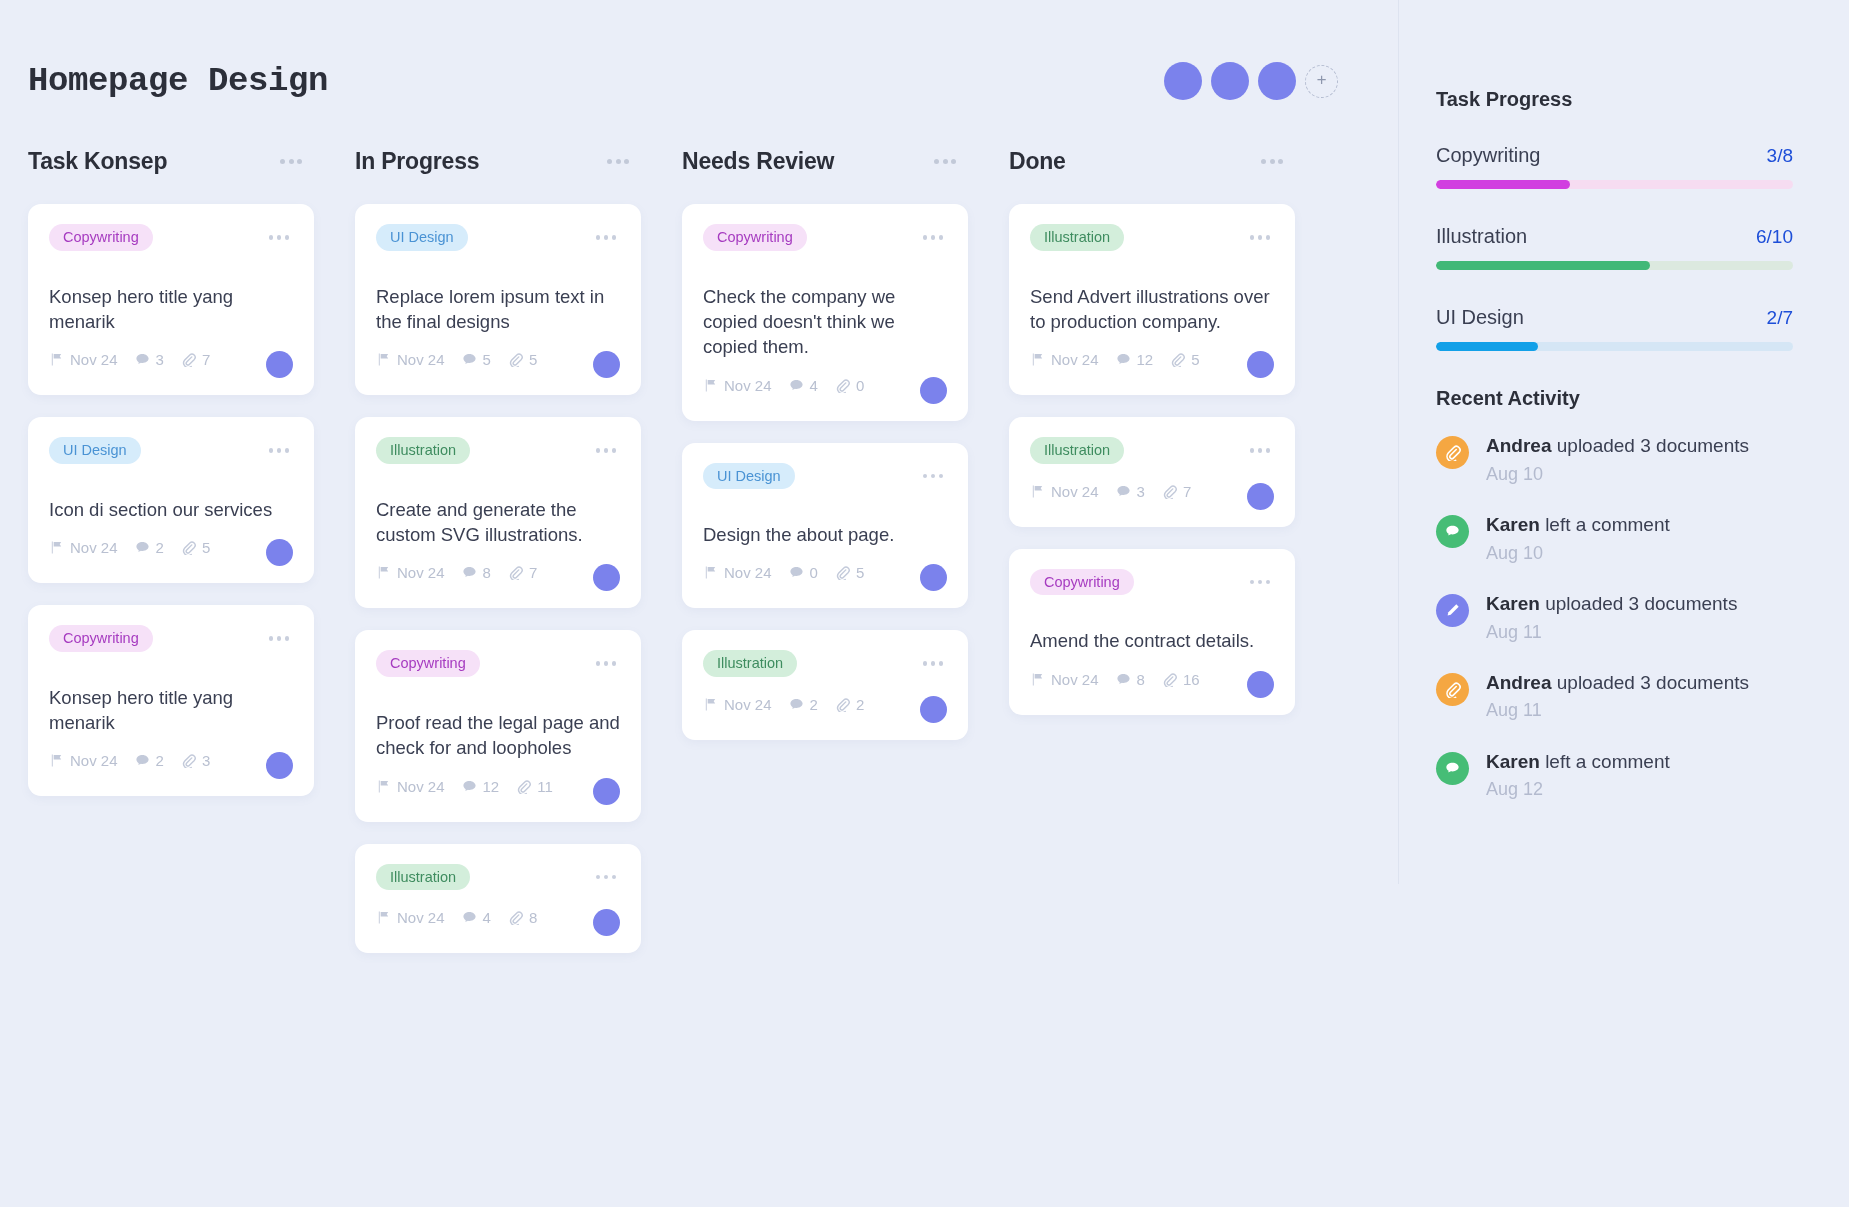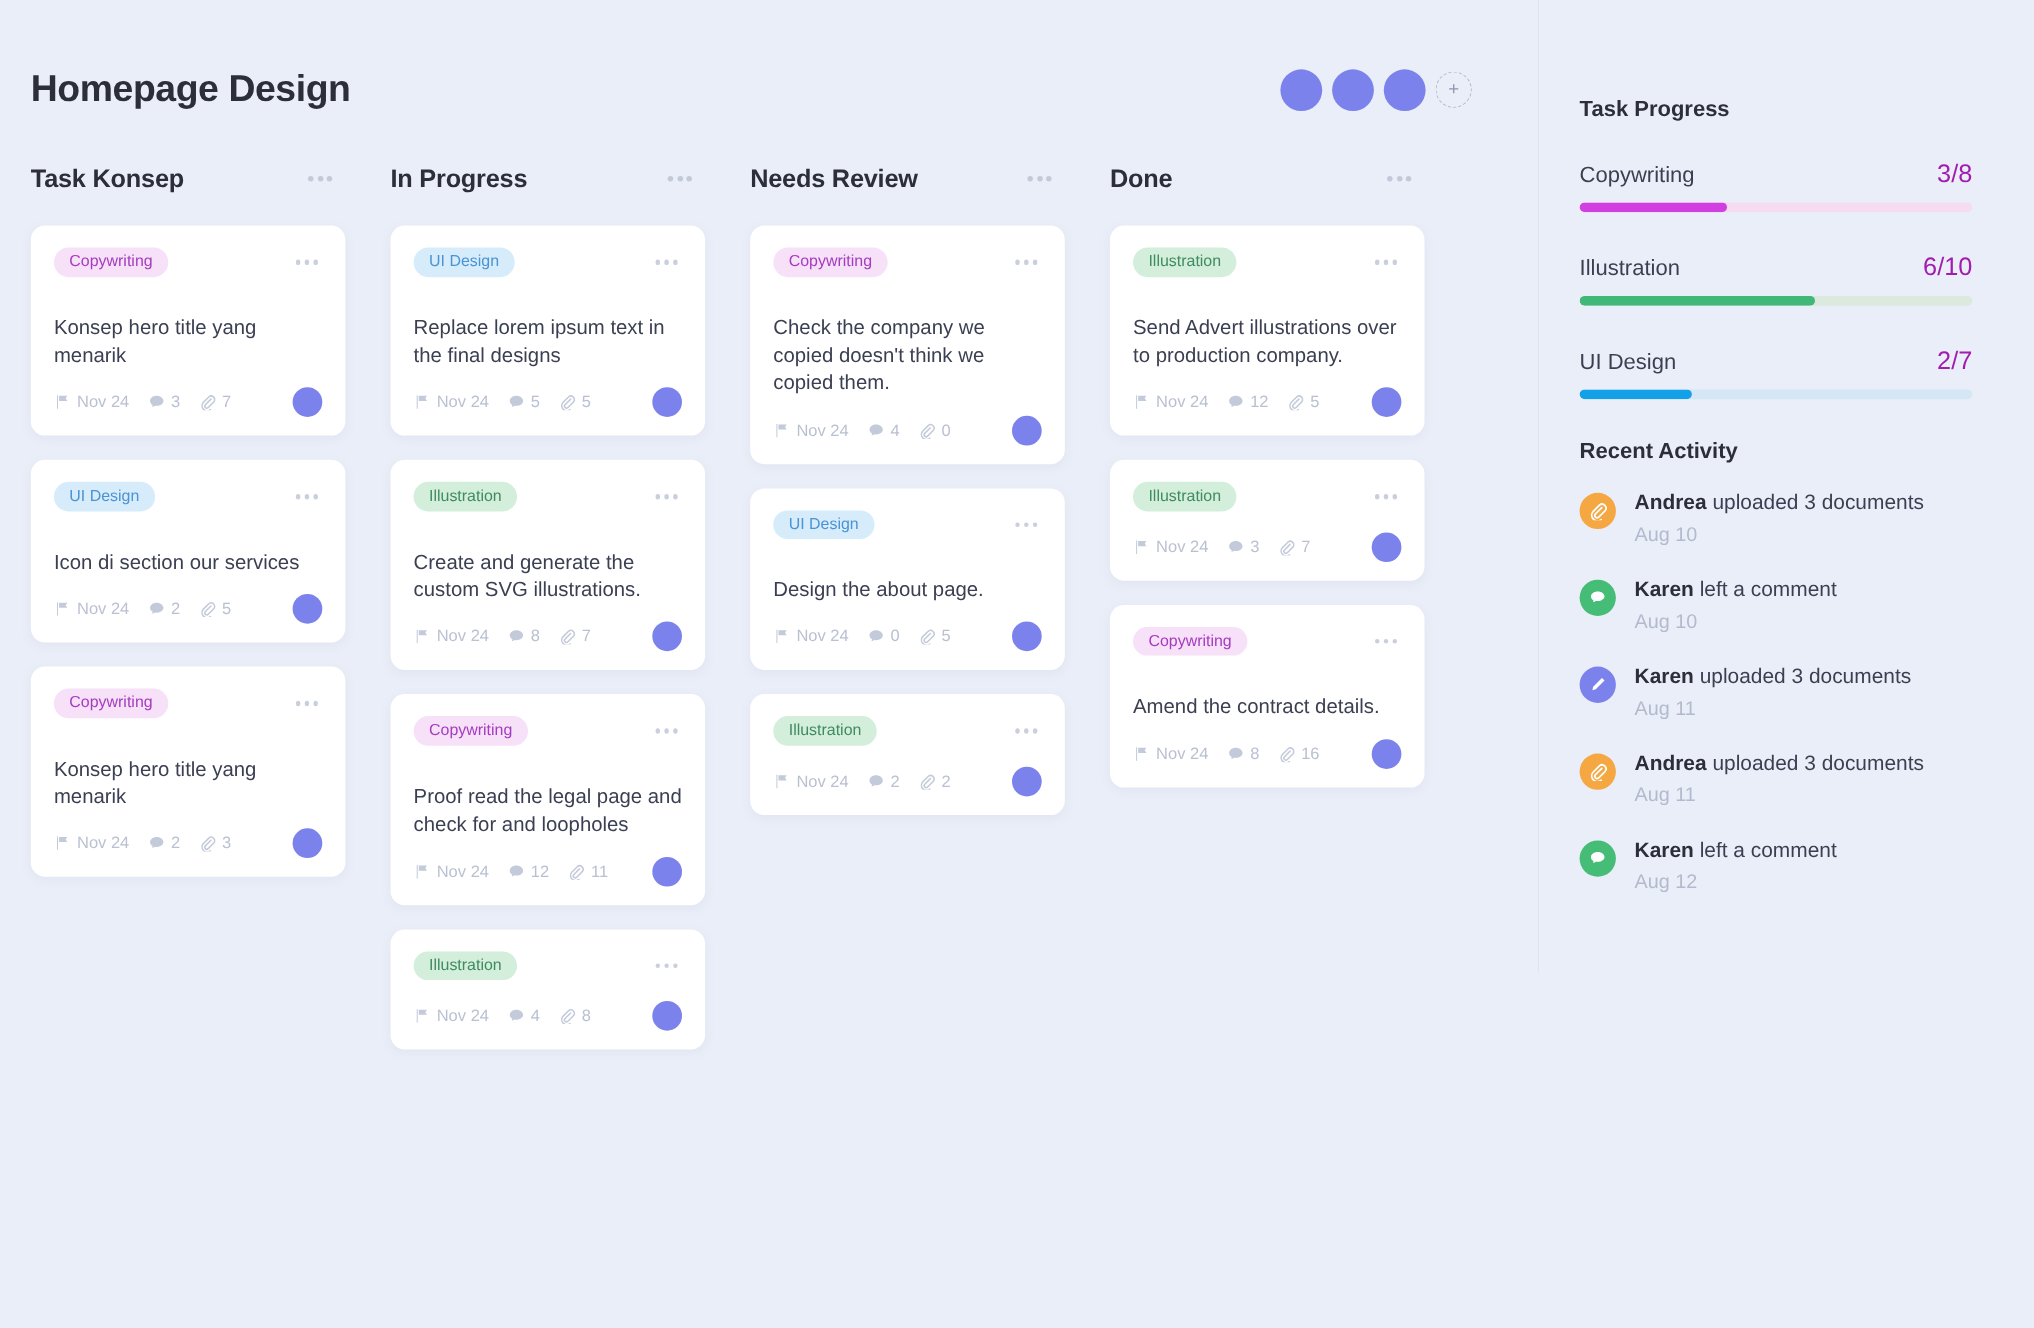--- a/index.html
+++ b/index.html
@@ -26,20 +26,21 @@
     padding: 62px 0 0 28px;
     position: relative;
   }
 
   .board-header {
     display: flex;
     align-items: center;
     justify-content: space-between;
     width: 1310px;
     margin-bottom: 48px;
+    font-family: Liberation Mono, monospace;
   }
 
   .board-title {
     font-size: 34px;
     font-weight: bold;
     color: #2c2f3a;
     letter-spacing: -0.4px;
   }
 
   .avatars {
@@ -134,21 +135,21 @@
   .card-text {
     font-size: 18.5px;
     color: #3a3f52;
     line-height: 1.37;
     margin-bottom: 17px;
     margin-top: 33px;
   }
 
   .card-foot {
     display: flex;
-    align-items: center;
+    align-items: flex-start;
     gap: 17px;
   }
 
   .meta {
     display: flex;
     align-items: center;
     gap: 6px;
     font-size: 15px;
     color: #b9c0d1;
   }
@@ -177,21 +178,21 @@
     margin-bottom: 33px;
   }
 
   .prog-row {
     display: flex;
     align-items: baseline;
     justify-content: space-between;
     margin-bottom: 13px;
   }
   .prog-label { font-size: 20px; color: #3a3f52; }
-  .prog-count { font-size: 23px; color: #a21caf; }
+  .prog-count { font-size: 19px; color: #1d4ed8; }
 
   .prog-track {
     height: 9px;
     border-radius: 6px;
     width: 100%;
     margin-bottom: 36px;
     overflow: hidden;
   }
   .prog-fill { height: 100%; border-radius: 6px; }
 

